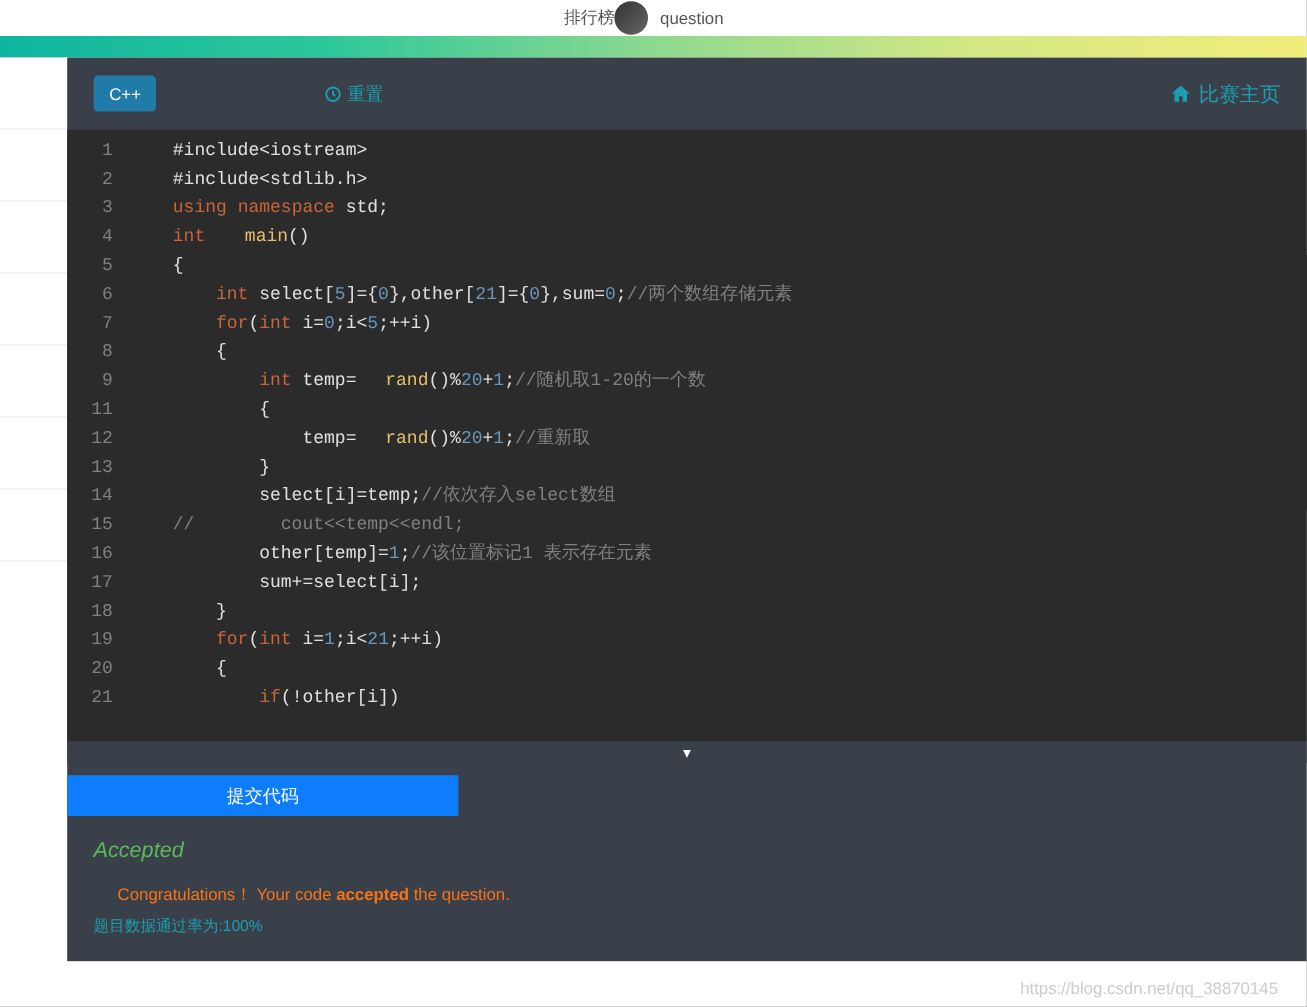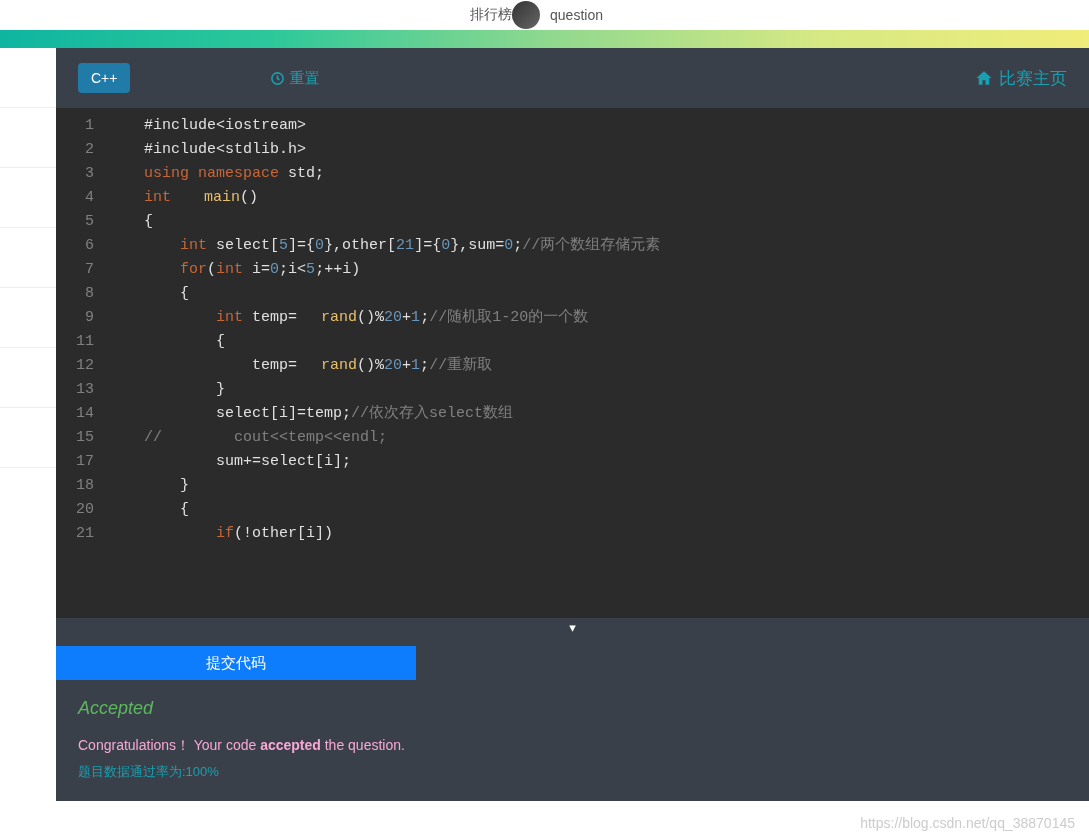--- a/index.html
+++ b/index.html
@@ -24,27 +24,27 @@
 .ln { width: 44px; text-align: right; color: #808080; padding-right: 6px; user-select: none; }
 .code { flex: 1; white-space: pre; color: #e0e0e0; padding-left: 6px; margin-left: 38px; }
 .kw { color: #c76639; }
 .str { color: #e0e0e0; }
 .fn { color: #e8bf6a; padding-left: 24px; }
 .num { color: #6897bb; }
 .cm { color: #808080; }
 .expand-bar { height: 18px; background: #3a404a; display: flex; justify-content: center; align-items: center; cursor: pointer; }
 .chevron { color: #fff; font-size: 13px; }
 .submit-row { padding: 10px 0 14px 0; text-align: left; }
-.submit-btn { background: #0e7dfd; color: #fff; border: none; width: 360px; height: 34px; font-size: 15px; cursor: pointer; }
+.submit-btn { background: #0e7dfd; color: #fff; border: none; width: 326px; height: 34px; font-size: 15px; cursor: pointer; }
 .result-area { padding: 4px 22px 20px 22px; }
 .accepted { color: #5cb85c; font-size: 18px; font-style: italic; margin-bottom: 18px; }
-.congrats { color: #f9a8d4; font-size: 14px; margin-bottom: 8px; }
+.congrats { color: #f97316; font-size: 14px; margin-bottom: 8px; margin-left: 20px; }
 .congrats b { font-weight: bold; }
 .passrate { color: #1a9fb0; font-size: 13px; }
-.watermark { position: absolute; bottom: 8px; right: 14px; color: #ccc; font-size: 14px; }
+.watermark { position: absolute; bottom: 8px; right: 24px; color: #ccc; font-size: 14px; }
 </style>
 </head>
 <body>
 
 <div class="top-bar">
   <div class="top-left">排行榜</div>
   <div class="top-right">
     <div class="avatar"></div>
     <div class="username">question</div>
   </div>
@@ -136,26 +136,34 @@
         </div>
         <div class="code-line">
           <div class="ln">14</div>
           <div class="code">        select[i]=temp;<span class="cm">//依次存入select数组</span></div>
         </div>
         <div class="code-line">
           <div class="ln">15</div>
           <div class="code"><span class="cm">//        cout&lt;&lt;temp&lt;&lt;endl;</span></div>
         </div>
         <div class="code-line">
+          <div class="ln">16</div>
+          <div class="code">        other[temp]=<span class="num">1</span>;<span class="cm">//该位置标记1 表示存在元素</span></div>
+        </div>
+        <div class="code-line">
           <div class="ln">17</div>
           <div class="code">        sum+=select[i];</div>
         </div>
         <div class="code-line">
           <div class="ln">18</div>
           <div class="code">    }</div>
+        </div>
+        <div class="code-line">
+          <div class="ln">19</div>
+          <div class="code">    <span class="kw">for</span>(<span class="kw">int</span> i=<span class="num">1</span>;i&lt;<span class="num">21</span>;++i)</div>
         </div>
         <div class="code-line">
           <div class="ln">20</div>
           <div class="code">    {</div>
         </div>
         <div class="code-line">
           <div class="ln">21</div>
           <div class="code">        <span class="kw">if</span>(!other[i])</div>
         </div>
       </div>

